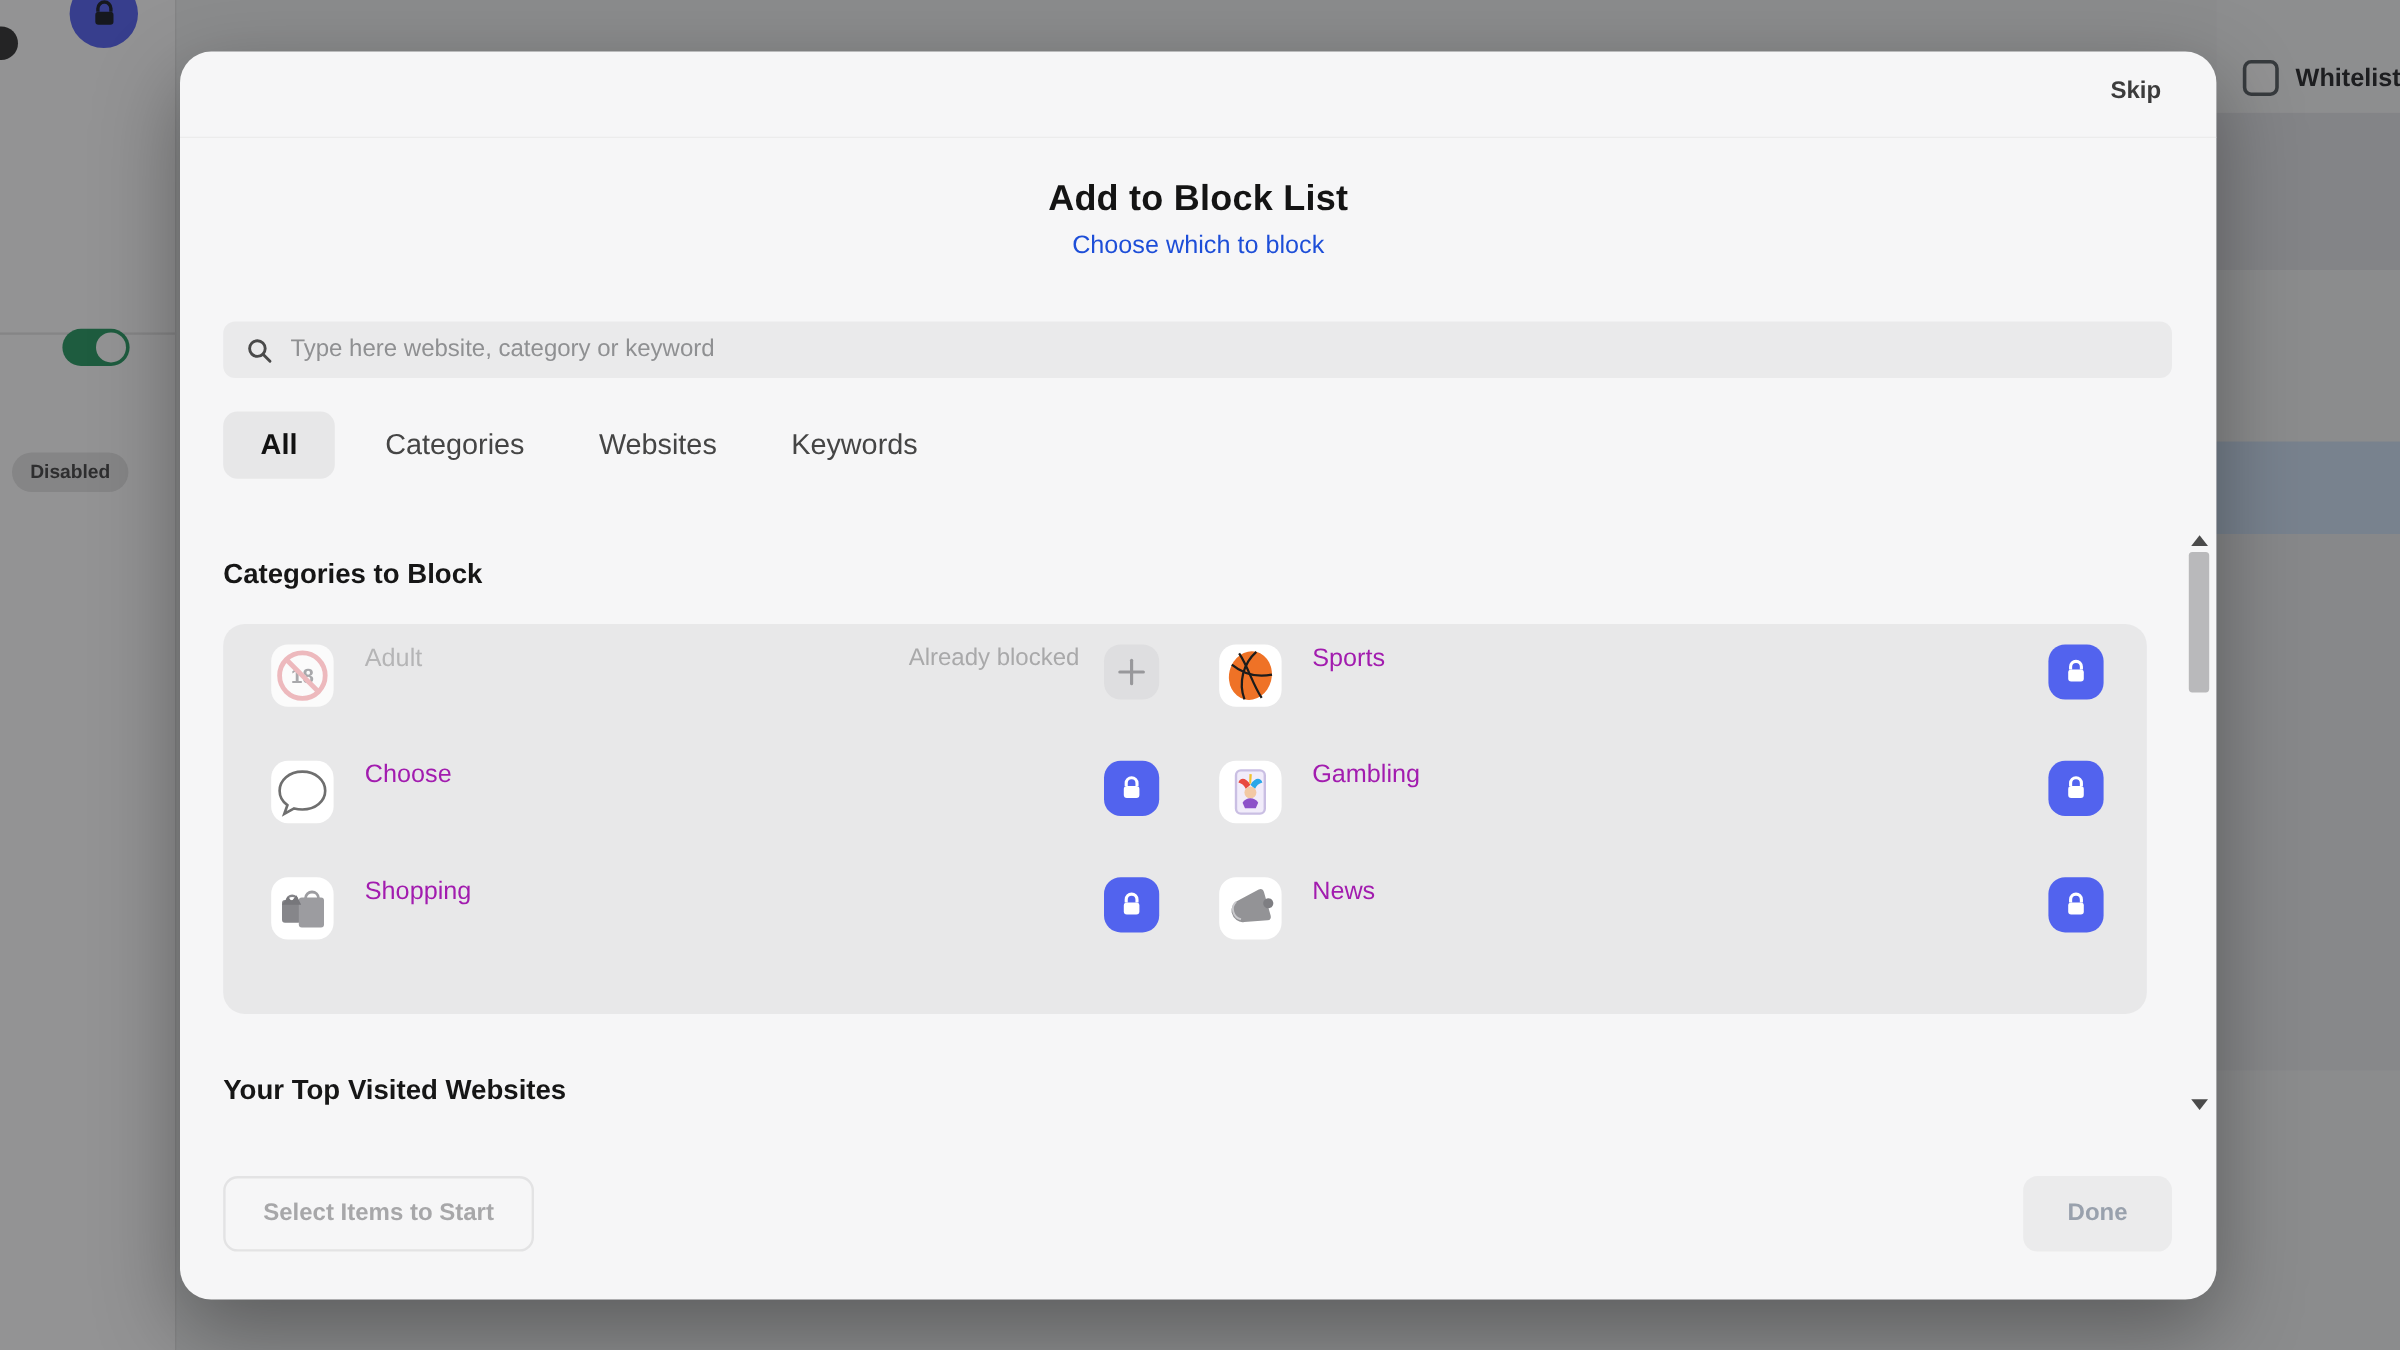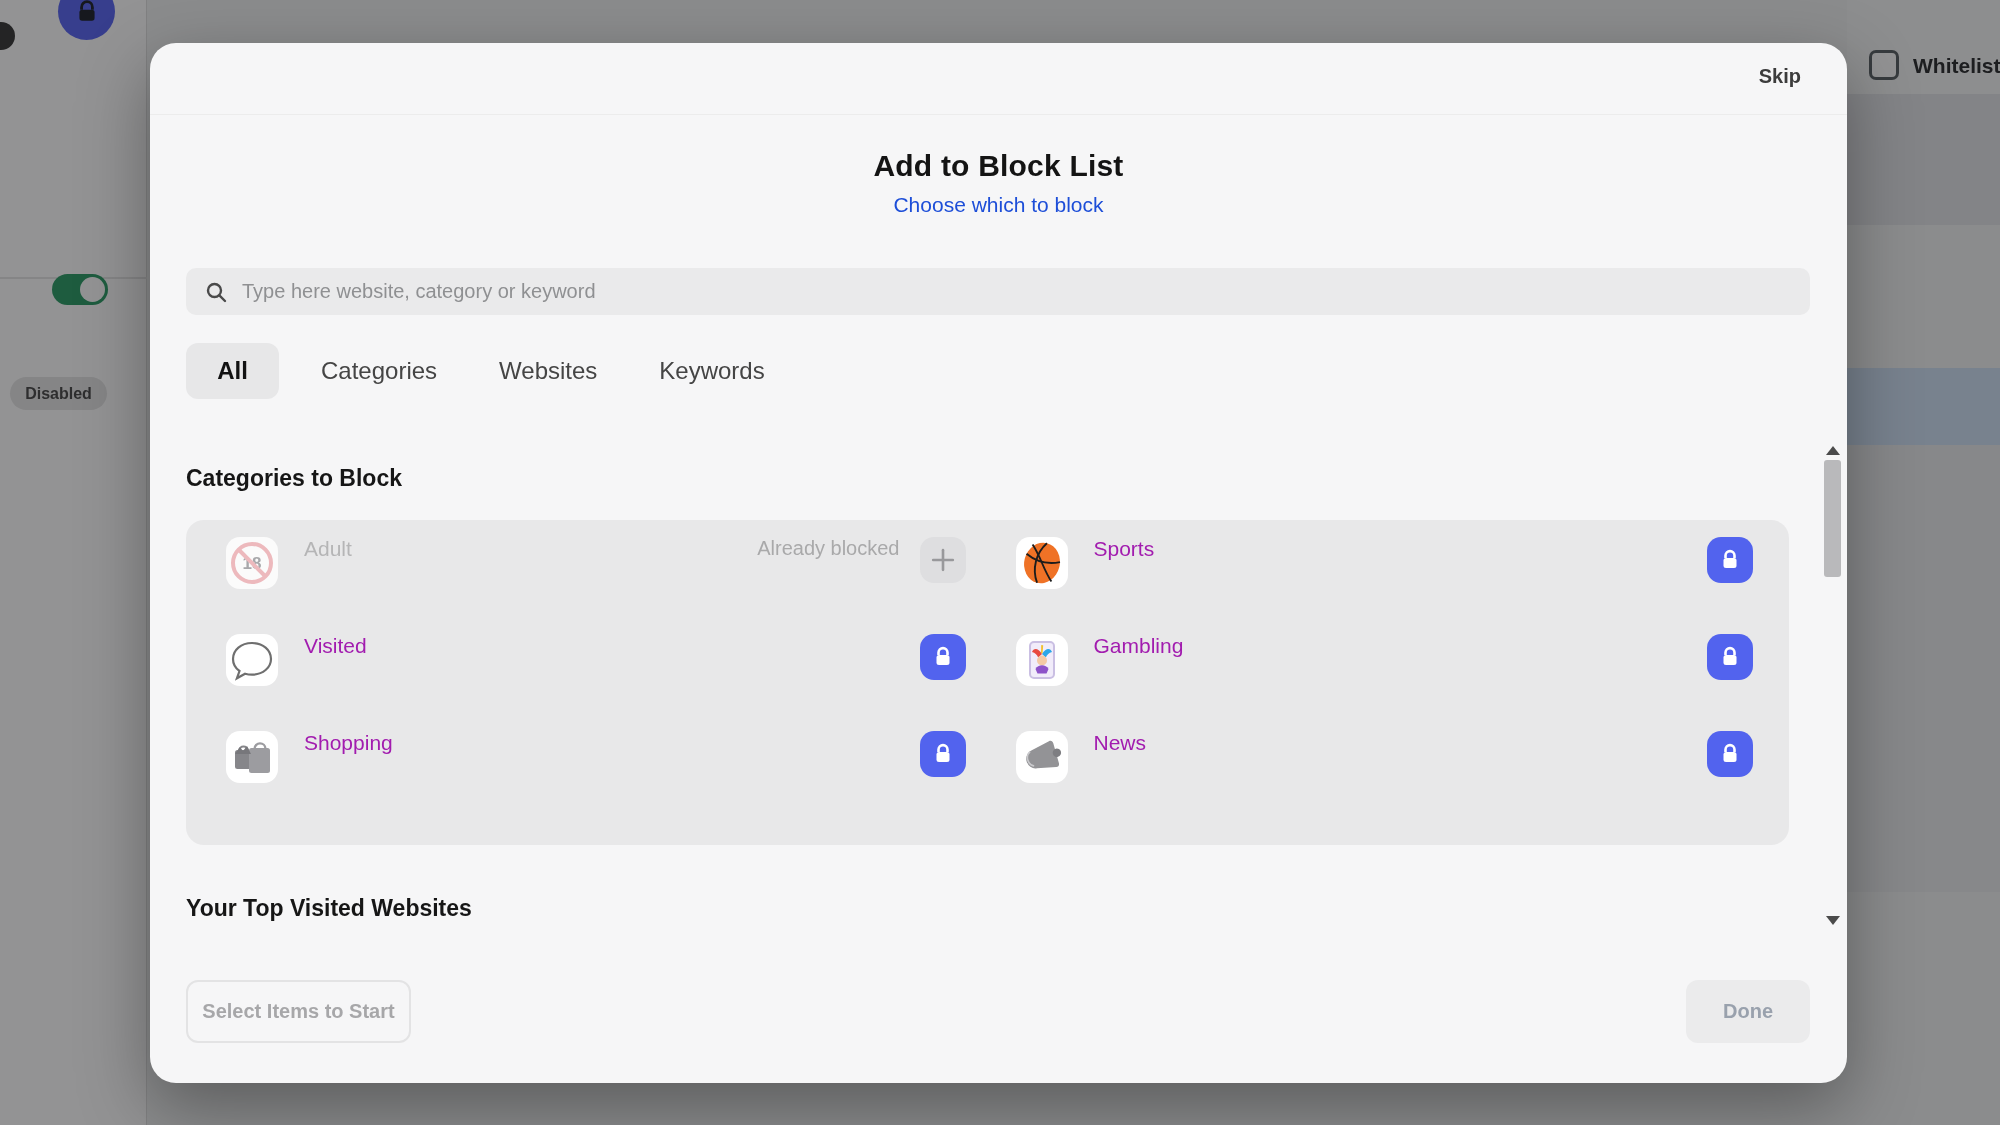--- a/index.html
+++ b/index.html
@@ -53,21 +53,21 @@
   .cat-tile { width:52px; height:52px; background:#ffffff; border-radius:14px; display:flex; align-items:center; justify-content:center; flex:none; }
   .cat-label { margin-left:26px; font-size:21px; color:#a21caf; }
   .cat-item.disabled .cat-label { color:#b5b5b6; }
   .cat-item.disabled .cat-tile { background:#fbfbfb; }
   .cat-spacer { flex:1; }
   .cat-status { font-size:20px; color:#a9a9aa; margin-right:20px; }
   .sq-btn { width:46px; height:46px; border-radius:14px; border:none; display:flex; align-items:center; justify-content:center; cursor:pointer; flex:none; }
   .lock-btn { background:#5263ee; }
   .plus-btn { background:#dedee0; cursor:default; }
 
-  .select-btn { position:absolute; left:36px; top:937px; width:225px; height:63px; border-radius:12px; border:2px solid #e3e3e4; background:transparent; color:#a7a7a9; font-size:20px; font-weight:700; font-family:inherit; }
+  .select-btn { position:absolute; left:36px; top:937px; width:259px; height:63px; border-radius:12px; border:2px solid #e3e3e4; background:transparent; color:#a7a7a9; font-size:20px; font-weight:700; font-family:inherit; }
   .done-btn { position:absolute; left:1536px; top:937px; width:124px; height:63px; border-radius:12px; border:none; background:#ebebec; color:#99a1ad; font-size:20px; font-weight:700; font-family:inherit; cursor:pointer; }
 
   .scrollbar { position:absolute; left:1672px; top:397px; width:22px; height:492px; }
   .sb-arrow-up { position:absolute; top:6px; left:4px; width:0; height:0; border-left:7px solid transparent; border-right:7px solid transparent; border-bottom:9px solid #4b4b4b; }
   .sb-thumb { position:absolute; top:20px; left:2px; width:17px; height:117px; background:#b9b9bb; border-radius:3px; }
   .sb-arrow-down { position:absolute; bottom:7px; left:4px; width:0; height:0; border-left:7px solid transparent; border-right:7px solid transparent; border-top:9px solid #4b4b4b; }
 </style>
 </head>
 <body>
 
@@ -168,21 +168,21 @@
           </svg>
         </button>
       </div>
 
       <div class="cat-item">
         <div class="cat-tile">
           <svg width="46" height="46" viewBox="0 0 46 46">
             <path d="M23 6 C 12 6 4 13 4 22 c0 5 2.5 9.2 6.5 12 l-2.6 7.3 8.2-4.6 c2.2 .6 4.5 .9 6.9 .9 11 0 19-7 19-15.6 C 42 13 34 6 23 6 Z" fill="#ffffff" stroke="#6f6f6f" stroke-width="2.2"></path>
           </svg>
         </div>
-        <div class="cat-label">Visited</div>
+        <div class="cat-label">Choose</div>
         <div class="cat-spacer"></div>
         <button class="sq-btn lock-btn">
           <svg width="24" height="24" viewBox="0 0 24 24">
             <path d="M7.5 10 V7.6 a4.5 4.5 0 0 1 9 0 V10" fill="none" stroke="#ffffff" stroke-width="2.6"></path>
             <rect x="5.5" y="10" width="13" height="10" rx="2.5" fill="#ffffff"></rect>
           </svg>
         </button>
       </div>
 
       <div class="cat-item">

